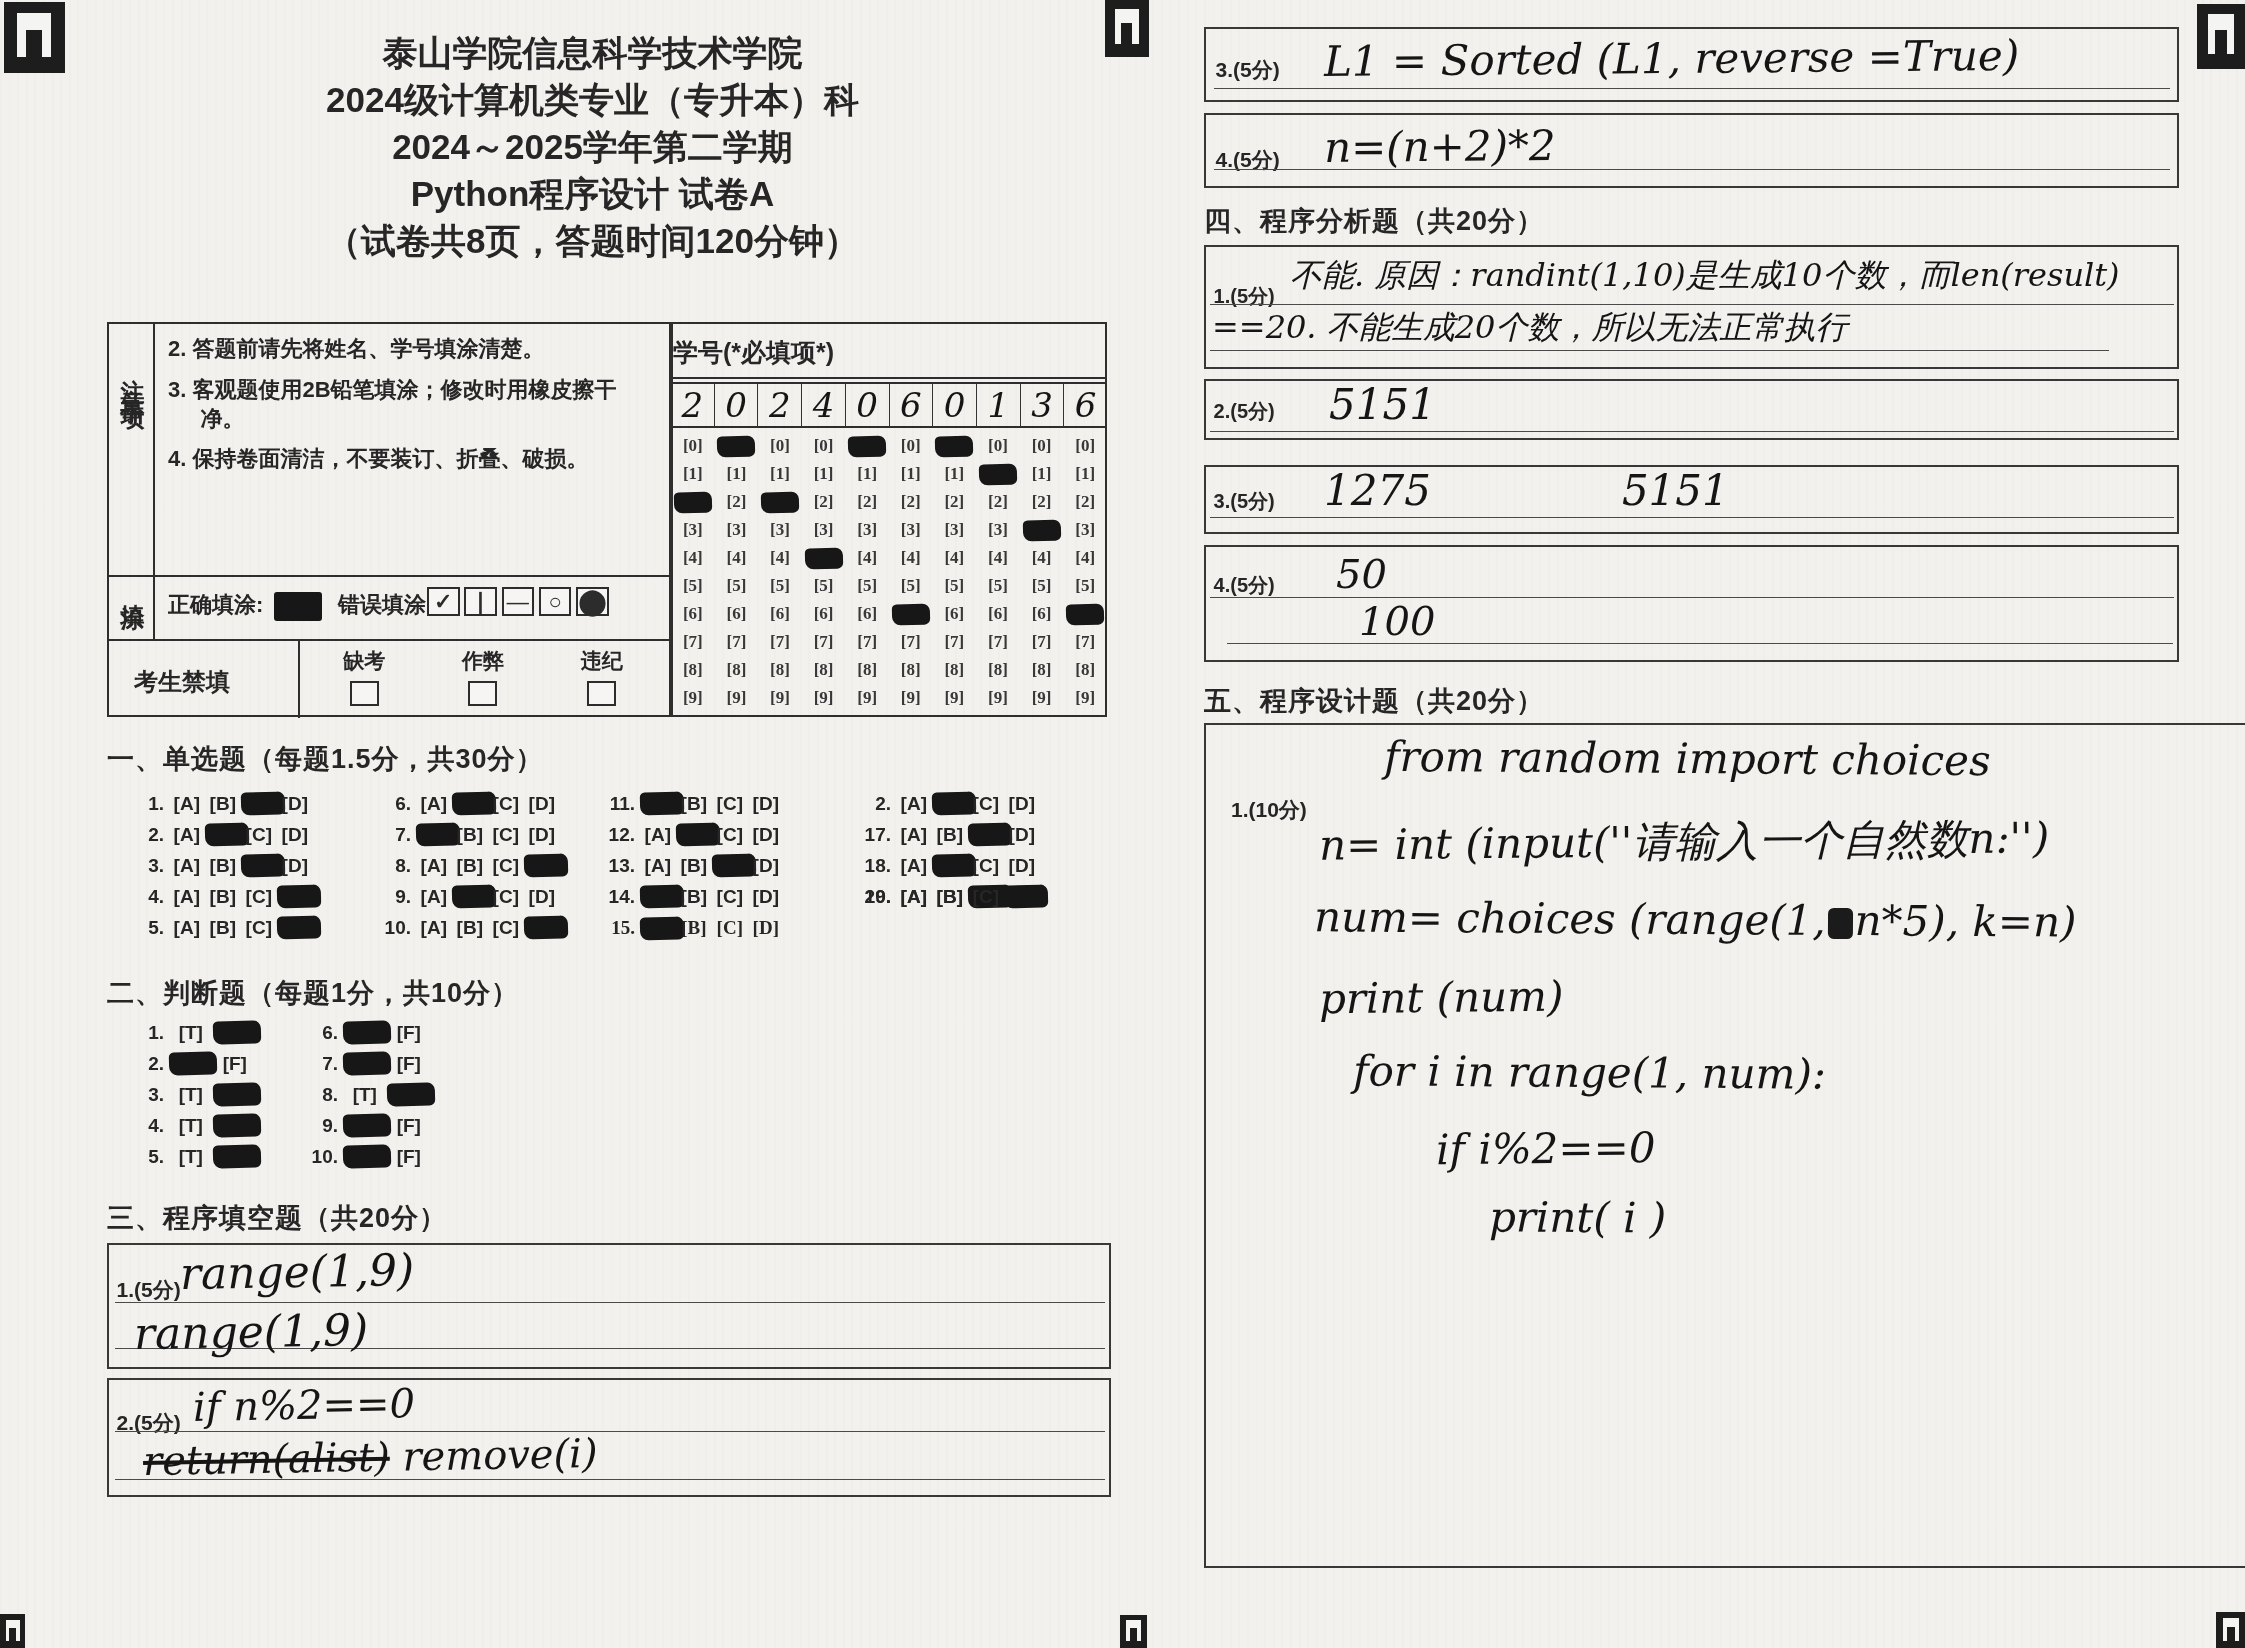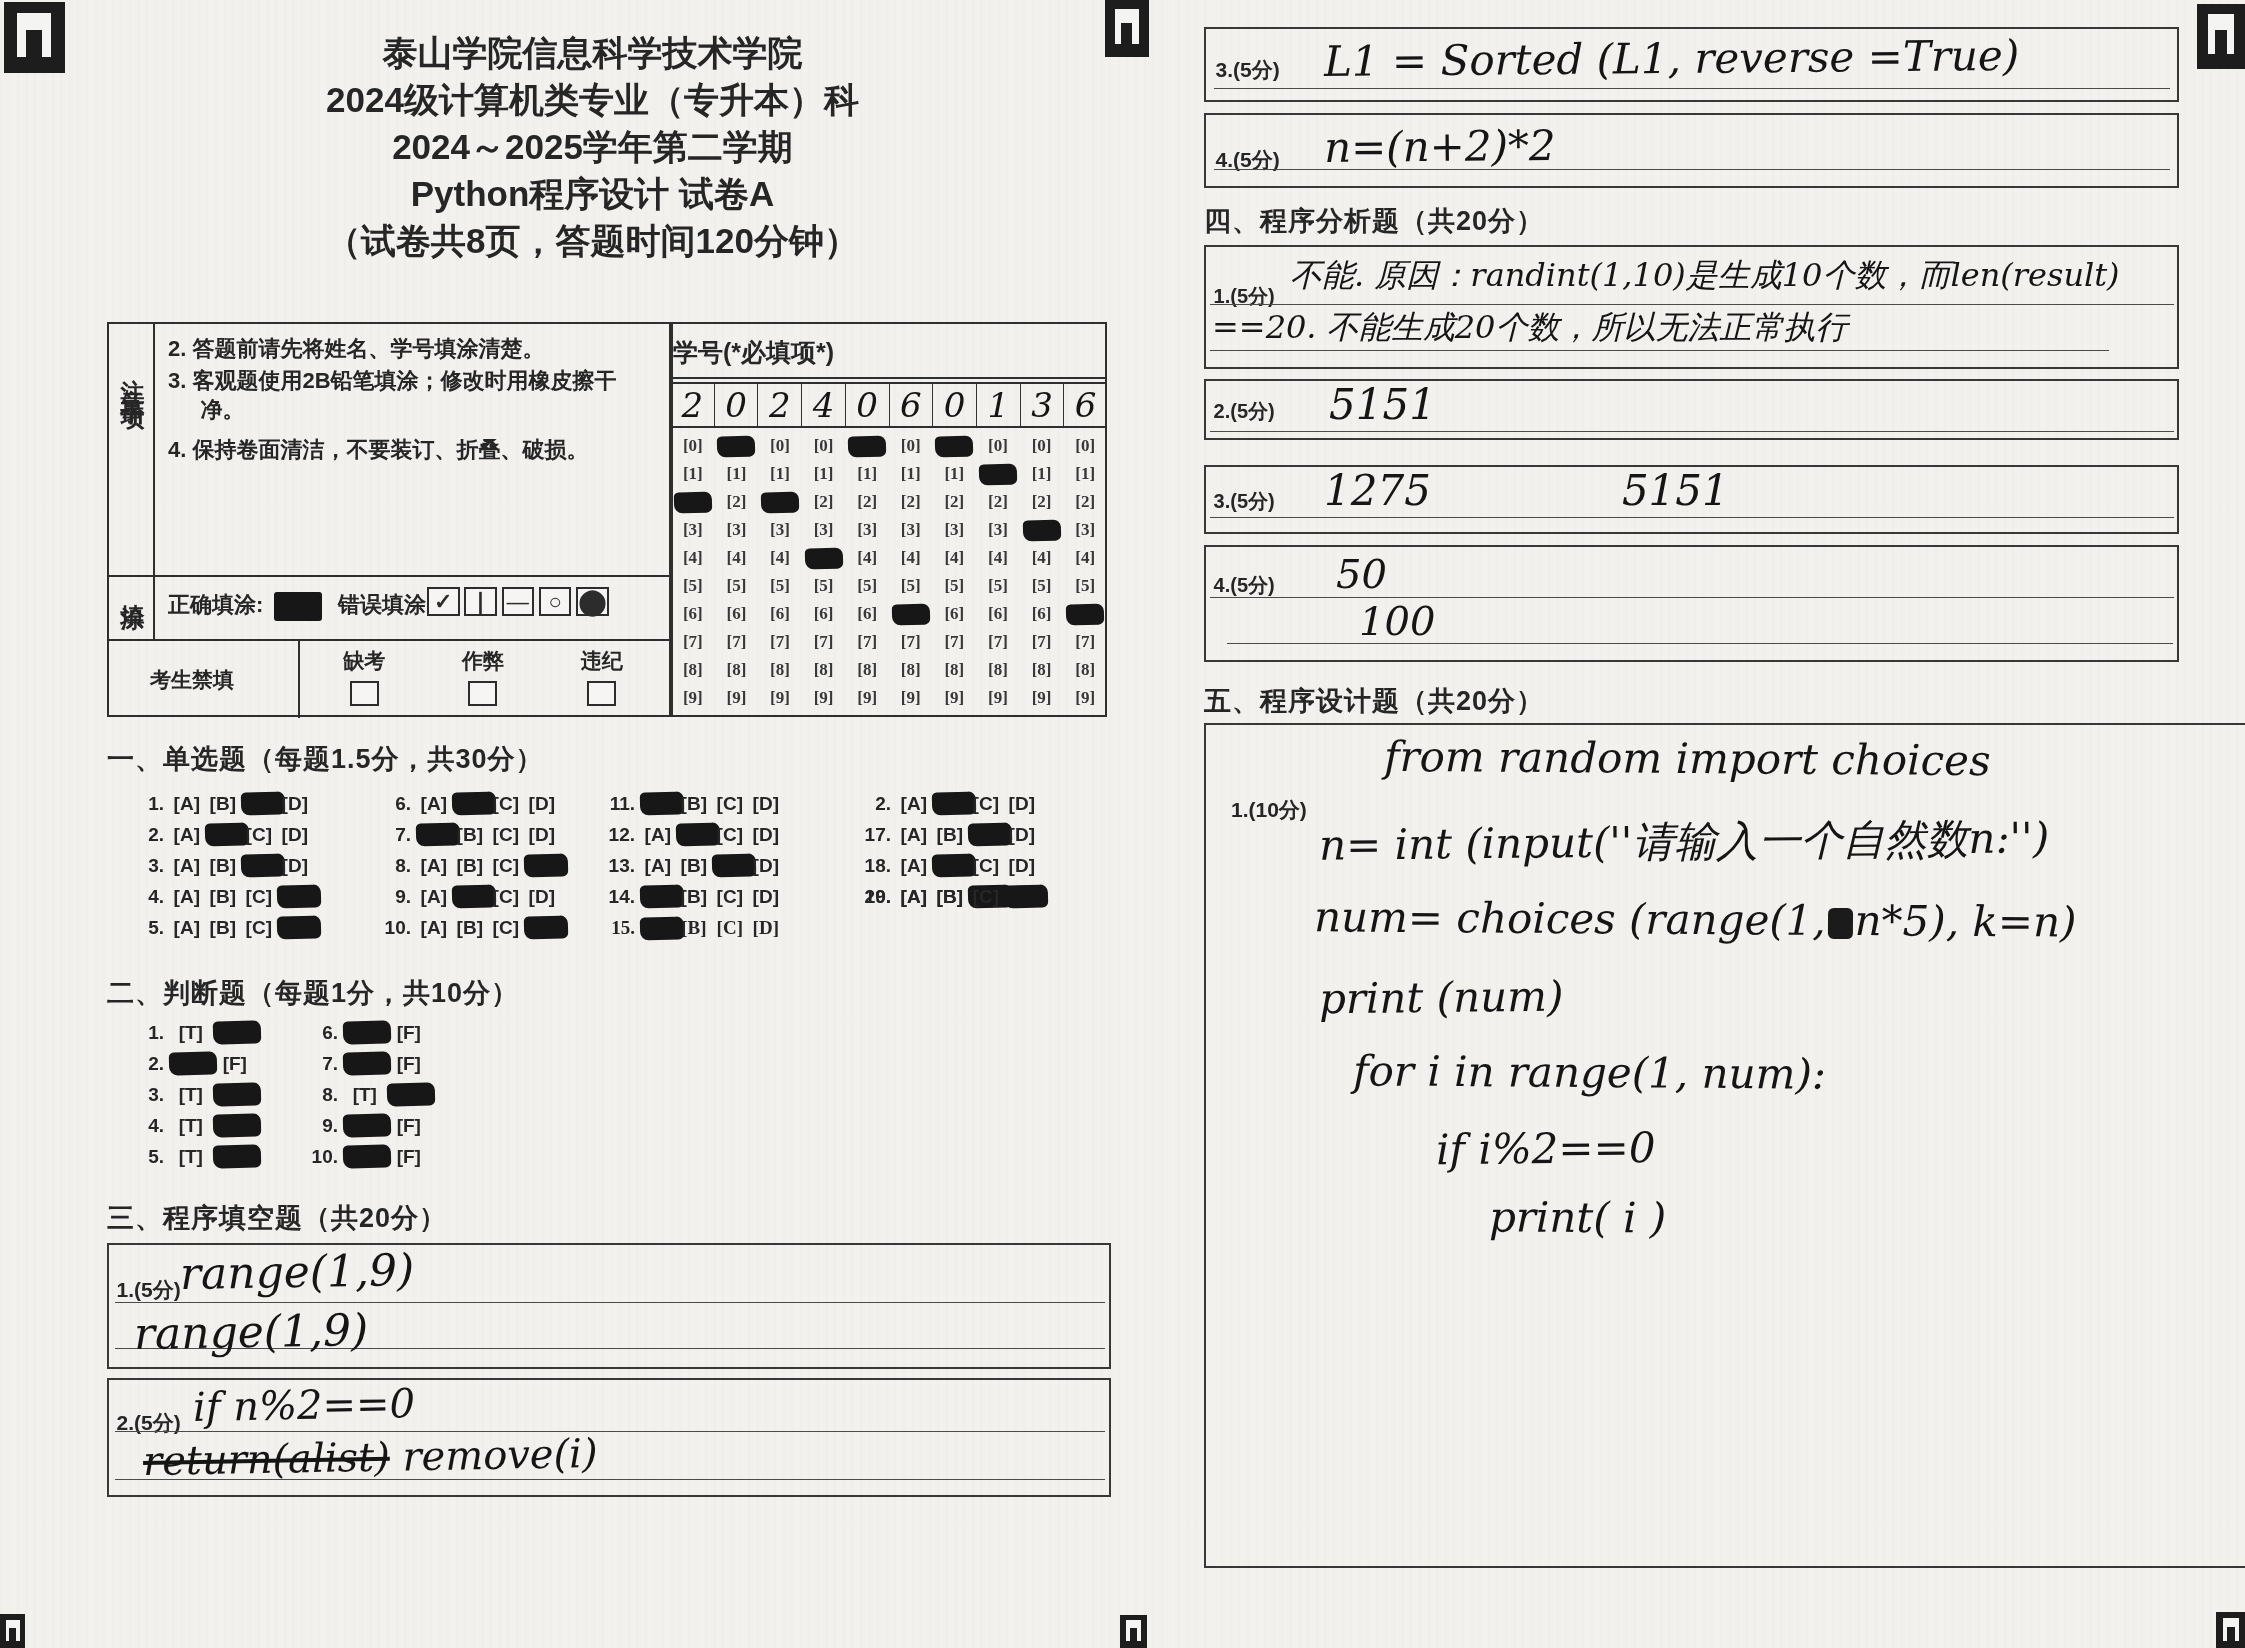--- a/index.html
+++ b/index.html
@@ -60,38 +60,38 @@
 
   <div class="box" style="left:107px;top:322px;width:564px;height:395px;">
     <div class="abs" style="left:44px;top:0;height:251px;border-left:2.4px solid #2e2e2e;"></div>
     <div class="abs" style="left:0;top:251px;width:100%;border-top:2.4px solid #2e2e2e;"></div>
     <div class="abs" style="left:44px;top:251px;height:64px;border-left:2.4px solid #2e2e2e;"></div>
     <div class="abs" style="left:0;top:315px;width:100%;border-top:2.4px solid #2e2e2e;"></div>
     <div class="abs" style="left:189px;top:315px;height:79px;border-left:2.4px solid #2e2e2e;"></div>
 
     <div class="abs pt vlabel" style="left:7.6px;top:36px;font-size:24px;">注意事项</div>
     <div id="notice-items" class="abs" style="left:59px;top:9.6px;width:488px;">
-        <div class="pt" style="font-size: 22px; line-height: 29px; margin-bottom: 3px; padding-left: 32.5px; text-indent: -32.5px;">2.  答题前请先将姓名、学号填涂清楚。</div>
+        <div class="pt" style="font-size: 22px; line-height: 29px; margin-bottom: 12px; padding-left: 32.5px; text-indent: -32.5px;">2.  答题前请先将姓名、学号填涂清楚。</div>
         <div class="pt" style="font-size: 22px; line-height: 29px; margin-bottom: 11.5px; padding-left: 32.5px; text-indent: -32.5px;">3.  客观题使用2B铅笔填涂；修改时用橡皮擦干净。</div>
         <div class="pt" style="font-size: 22px; line-height: 29px; margin-bottom: 0px; padding-left: 32.5px; text-indent: -32.5px;">4.  保持卷面清洁，不要装订、折叠、破损。</div>
       </div>
 
     <div class="abs pt vlabel" style="left:7.6px;top:260px;font-size:24px;letter-spacing:3.8px;">填涂</div>
     <div class="abs pt" style="left:59px;top:266px;font-size:22px;">正确填涂:</div>
     <div class="abs" style="left:165px;top:268px;width:48px;height:29px;background:#171717;border-radius:2.9px;"></div>
     <div class="abs pt" style="left:229px;top:266px;font-size:22px;">错误填涂:</div>
     <div id="wrong-icons" class="abs" style="left:318px;top:263px;display:flex;gap:4.8px;">
         <span class="iconbox">✓</span>
         <span class="iconbox">❘</span>
         <span class="iconbox">—</span>
         <span class="iconbox">○</span>
         <span class="iconbox" style="font-size: 25px;">⬤</span>
       </div>
 
-    <div class="abs pt" style="left:41px;top:342px;font-size:21px;">考生禁填</div>
+    <div class="abs pt" style="left:25px;top:342px;font-size:24px;">考生禁填</div>
     <div id="forbid" class="abs" style="left:196px;top:323px;width:356px;display:flex;justify-content:space-around;">
         <div style="text-align: center;">
           <div class="pt" style="font-size: 21px;">缺考</div>
           <div class="chk"></div>
         </div>
         <div style="text-align: left;">
           <div class="pt" style="font-size: 21px;">作弊</div>
           <div class="chk"></div>
         </div>
         <div style="text-align: center;">

